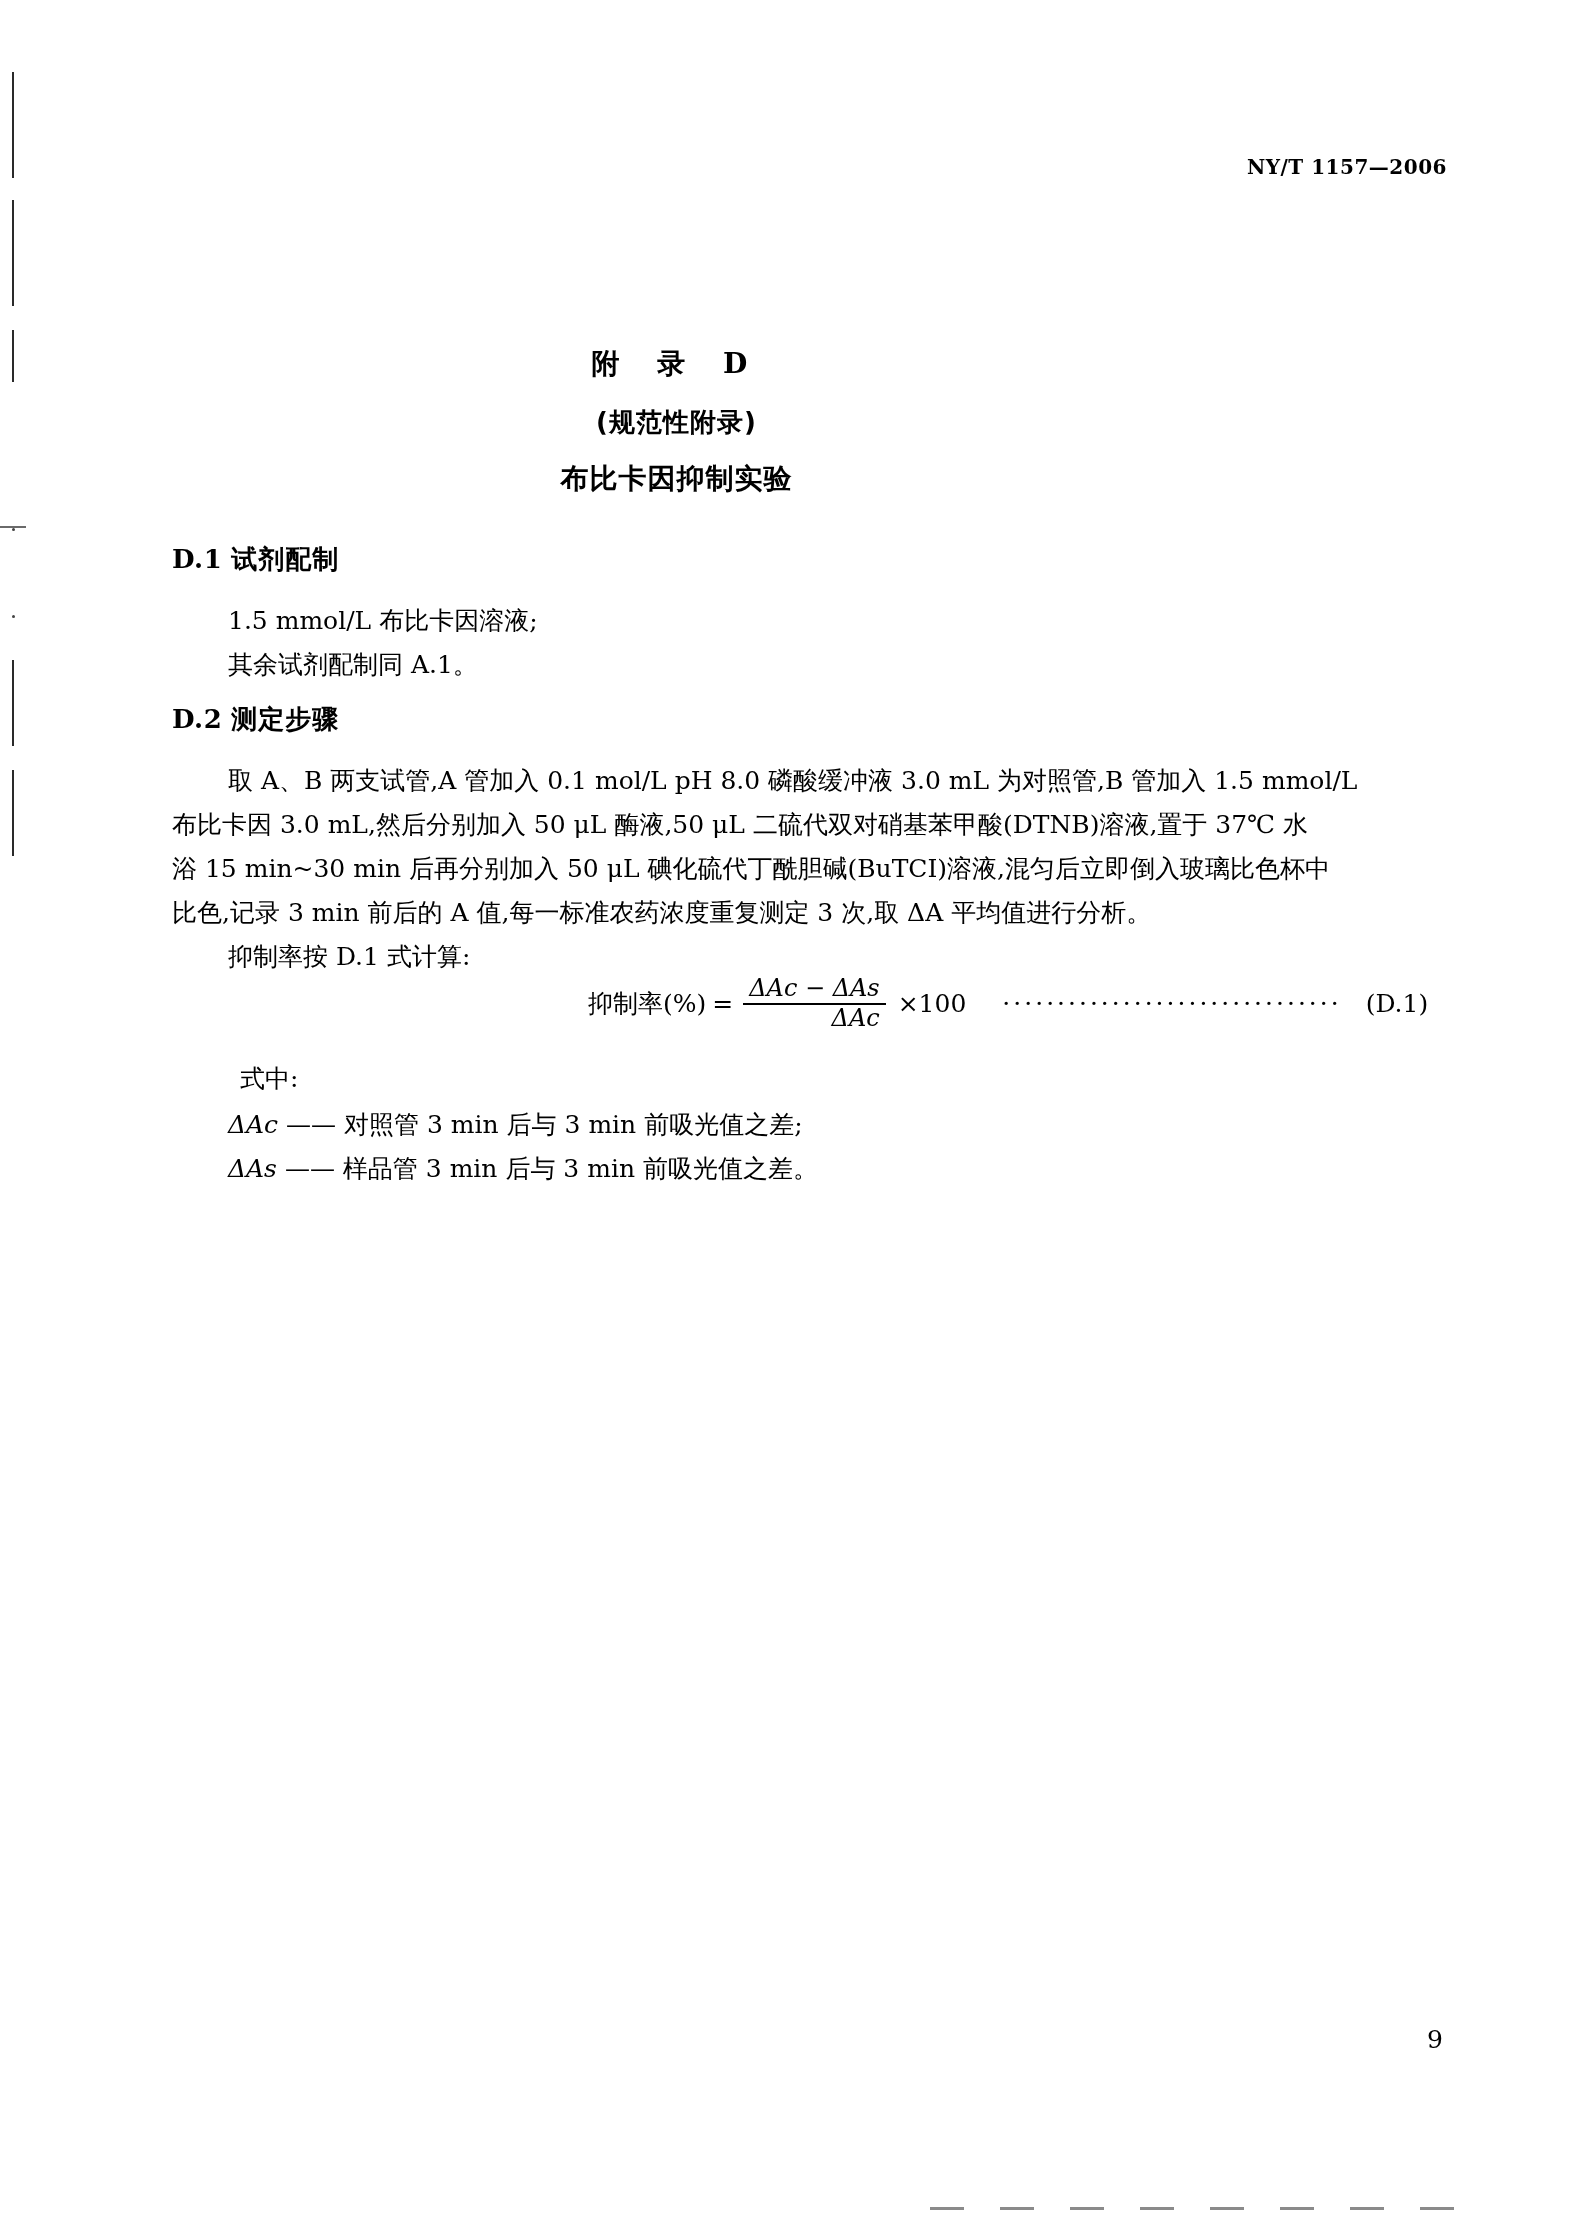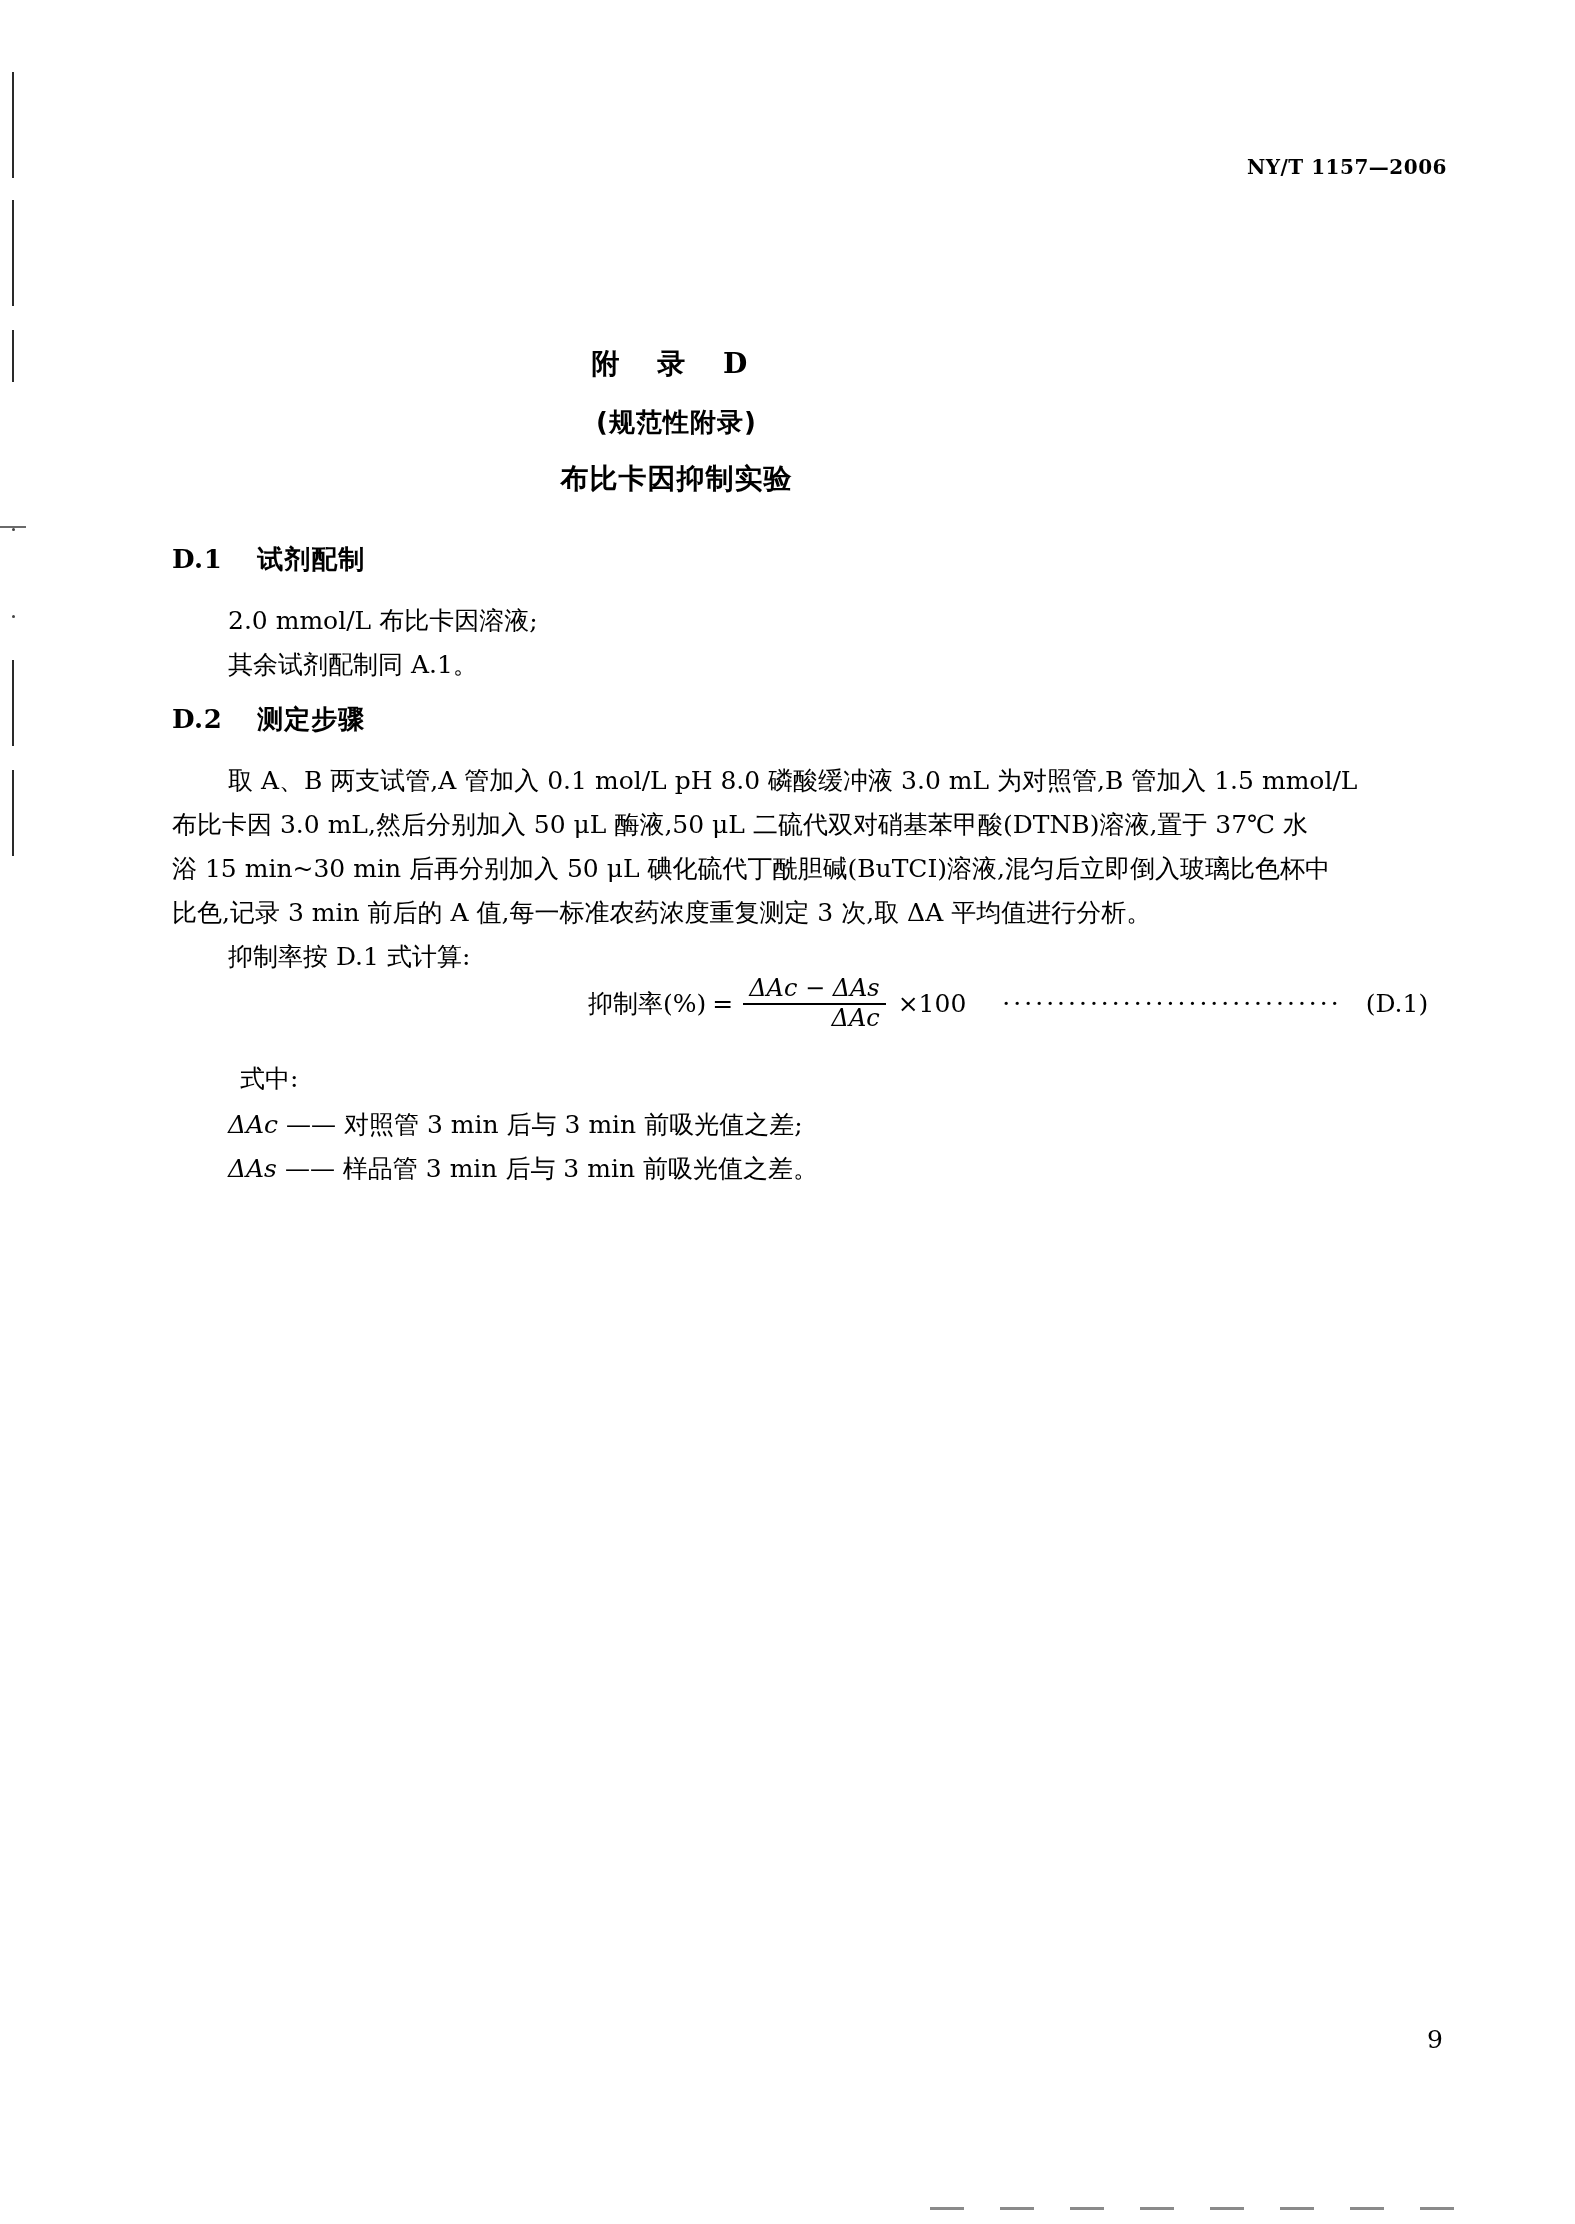--- a/index.html
+++ b/index.html
@@ -89,21 +89,20 @@
     font-size: 26px;
     font-weight: bold;
     white-space: nowrap;
   }
   .sec-head .num {
     font-family: "DejaVu Serif", "Liberation Serif", serif;
     letter-spacing: 0.5px;
   }
   .sec-head .txt {
     font-family: Liberation Serif, serif;
-    margin-left: 26px;
     letter-spacing: 1px;
   }
 
   
   .body-line {
     position: absolute;
     font-family: "DejaVu Serif", "Liberation Serif", serif;
     font-size: 25px;
     line-height: 1.0;
     white-space: nowrap;
@@ -232,21 +231,21 @@
     <div class="annex-label">附 录 D</div>
     <div class="annex-kind">(规范性附录)</div>
     <div class="annex-name">布比卡因抑制实验</div>
   </div>
 
   <div class="sec-head" style="top:542px;">
     <span class="num">D.1</span>
     <span class="txt">试剂配制</span>
   </div>
 
-  <div class="body-line indent" style="top:608px;">2.0 mmol/L 布比卡因溶液;</div>
+  <div class="body-line indent" style="top:608px;">1.5 mmol/L 布比卡因溶液;</div>
   <div class="body-line indent" style="top:652px;">其余试剂配制同 A.1。</div>
 
   <div class="sec-head" style="top:702px;">
     <span class="num">D.2</span>
     <span class="txt">测定步骤</span>
   </div>
 
   <div class="body-line indent" style="top:768px;left:228px;">取 A、B 两支试管,A 管加入 0.1 mol/L pH 8.0 磷酸缓冲液 3.0 mL 为对照管,B 管加入 1.5 mmol/L</div>
   <div class="body-line" style="top:812px;left:172px;">布比卡因 3.0 mL,然后分别加入 50 μL 酶液,50 μL 二硫代双对硝基苯甲酸(DTNB)溶液,置于 37℃ 水</div>
   <div class="body-line" style="top:856px;left:172px;">浴 15 min~30 min 后再分别加入 50 μL 碘化硫代丁酰胆碱(BuTCI)溶液,混匀后立即倒入玻璃比色杯中</div>

